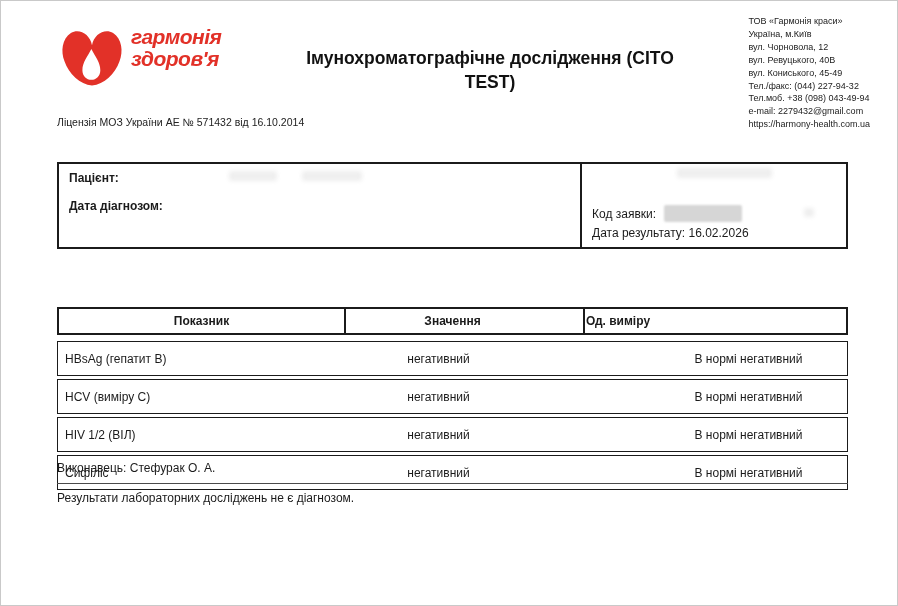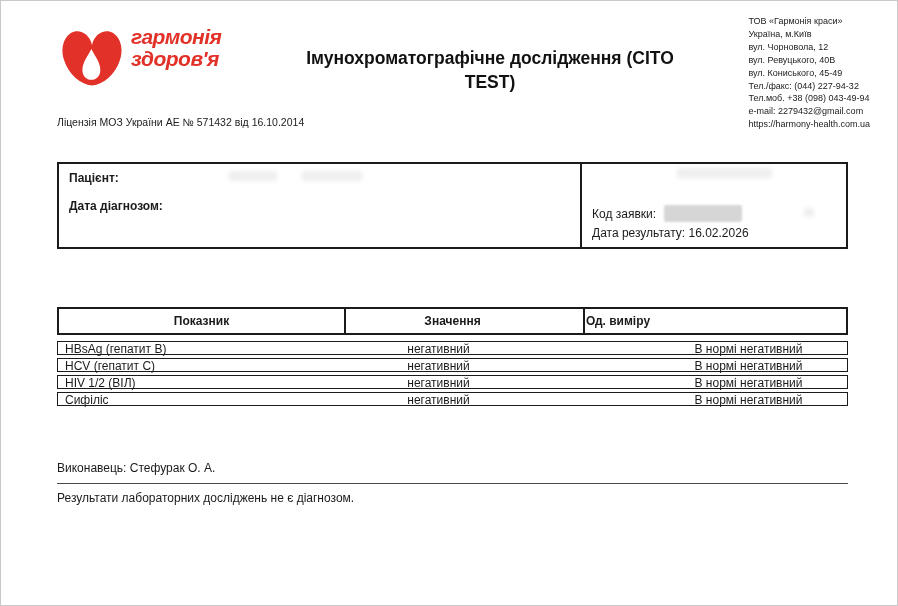--- a/index.html
+++ b/index.html
@@ -79,21 +79,21 @@
   }
   .t-header > div {
     display: flex; align-items: center; justify-content: center;
     border-left: 2px solid #1b1b1b;
     margin-left: 24px;
   }
   .t-header > div:first-child { border-left: none; }
   .t-row {
     display: grid; grid-template-columns: 261px 239px 92px 1fr;
     border: 1.5px solid #1b1b1b; box-sizing: border-box;
-    height: 14px; margin-top: 3px; align-items: center;
+    height: 35px; margin-top: 3px; align-items: center;
     font-size: 12px;
   }
   .t-row:first-of-type { margin-top: 6px; }
   .t-row .c-ind { padding-left: 7px; text-align: left; }
   .t-row .c-val, .t-row .c-unit, .t-row .c-ref { text-align: center; }
 
   
   .executor { position: absolute; left: 57px; top: 461px; font-size: 12px; }
   .sep-line {
     position: absolute; left: 57px; top: 483px; width: 791px;
@@ -162,21 +162,21 @@
       <div>Од. виміру</div>
     </div>
     <div>
         <div class="t-row">
       <div class="c-ind">HBsAg (гепатит B)</div>
       <div class="c-val">негативний</div>
       <div class="c-unit"></div>
       <div class="c-ref">В нормі негативний</div>
     </div>
         <div class="t-row">
-      <div class="c-ind">HCV (гепатит C)</div>
+      <div class="c-ind">HCV (виміру C)</div>
       <div class="c-val">негативний</div>
       <div class="c-unit"></div>
       <div class="c-ref">В нормі негативний</div>
     </div>
         <div class="t-row">
       <div class="c-ind">HIV 1/2 (ВІЛ)</div>
       <div class="c-val">негативний</div>
       <div class="c-unit"></div>
       <div class="c-ref">В нормі негативний</div>
     </div>

